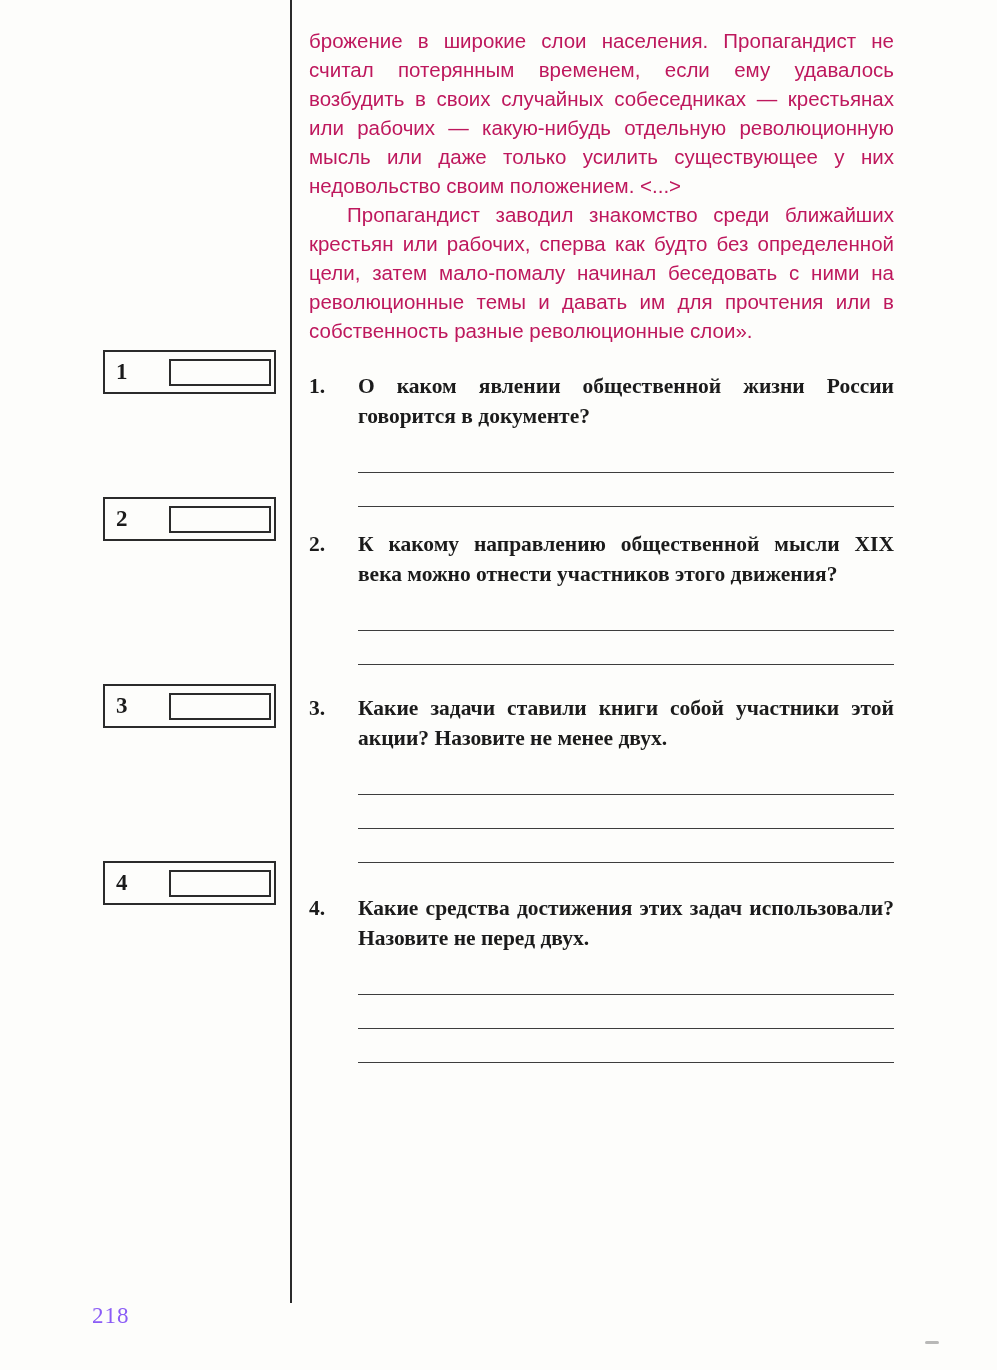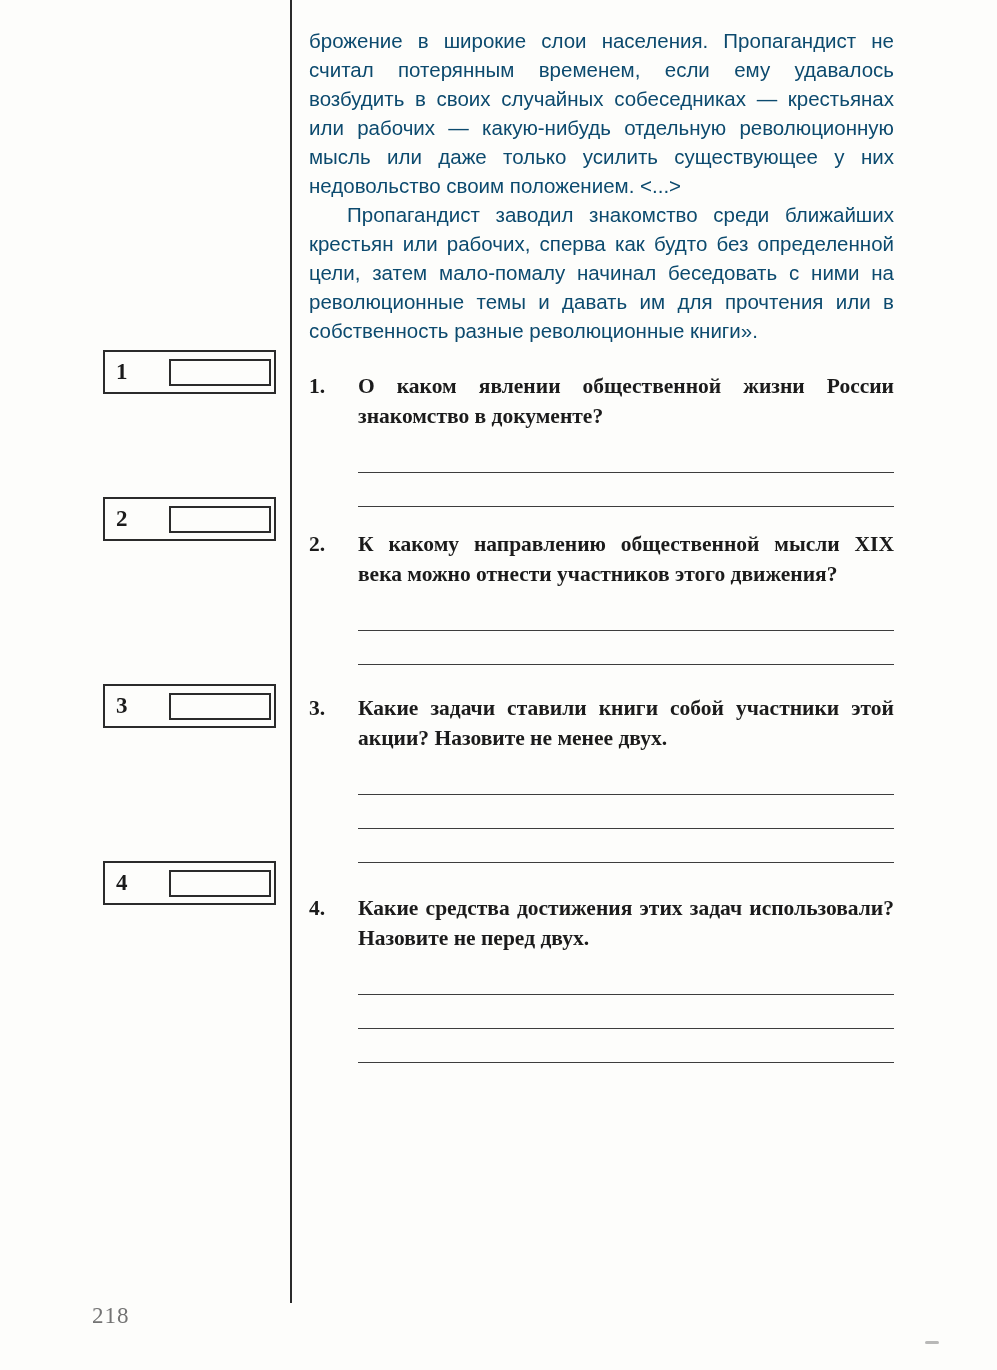--- a/index.html
+++ b/index.html
@@ -37,21 +37,21 @@
     background:#fdfdfb;
   }
   
   .content {
     position:absolute; left:309px; top:26px; width:585px;
   }
   .quote {
     font-family:"Liberation Sans", sans-serif;
     font-size:20.5px; line-height:29px;
     text-align:justify;
-    color:#0c4a6e;
+    color:#be185d;
   }
   .quote.indent { text-indent:38px; }
   .question {
     display:grid;
     grid-template-columns:49px 1fr;
     font-family:"Liberation Serif", serif;
   }
   .q1 { margin-top:26px; }
   .q2 { margin-top:22px; }
   .q3 { margin-top:28px; }
@@ -68,21 +68,21 @@
     margin-top:8px;
   }
   .answer-line {
     height:34px;
     border-bottom:1.5px solid #3d3d3d;
   }
   .page-number {
     position:absolute; left:92px; top:1303px;
     font-size:23px; letter-spacing:1px;
     font-family:"Liberation Serif", serif;
-    color:#737373;
+    color:#8b5cf6;
   }
   .speck {
     position:absolute; left:925px; top:1341px;
     width:14px; height:3px; background:#9a9a9a;
     border-radius:2px; opacity:.7;
   }
 </style>
 </head>
 <body>
 
@@ -103,25 +103,25 @@
     <span class="score-field"></span>
   </div>
   <div class="score-box" style="top:861px">
     <span class="score-num">4</span>
     <span class="score-field"></span>
   </div>
 
   <div class="content">
 
     <p class="quote">брожение в широкие слои населения. Пропагандист не считал потерянным временем, если ему удавалось возбудить в своих случайных собеседниках — крестьянах или рабочих — какую-нибудь отдельную революционную мысль или даже только усилить существующее у них недовольство своим положением. &lt;...&gt;</p>
-    <p class="quote indent">Пропагандист заводил знакомство среди ближайших крестьян или рабочих, сперва как будто без определенной цели, затем мало-помалу начинал беседовать с ними на революционные темы и давать им для прочтения или в собственность разные революционные книги».</p>
+    <p class="quote indent">Пропагандист заводил знакомство среди ближайших крестьян или рабочих, сперва как будто без определенной цели, затем мало-помалу начинал беседовать с ними на революционные темы и давать им для прочтения или в собственность разные революционные слои».</p>
 
     <div class="question q1">
       <div class="q-num">1.</div>
-      <div class="q-text">О каком явлении общественной жизни России знакомство в документе?</div>
+      <div class="q-text">О каком явлении общественной жизни России говорится в документе?</div>
       <div class="answer-lines">
           <div class="answer-line"></div>
           <div class="answer-line"></div>
         </div>
     </div>
 
     <div class="question q2">
       <div class="q-num">2.</div>
       <div class="q-text">К какому направлению общественной мысли XIX века можно отнести участников этого движения?</div>
       <div class="answer-lines">

